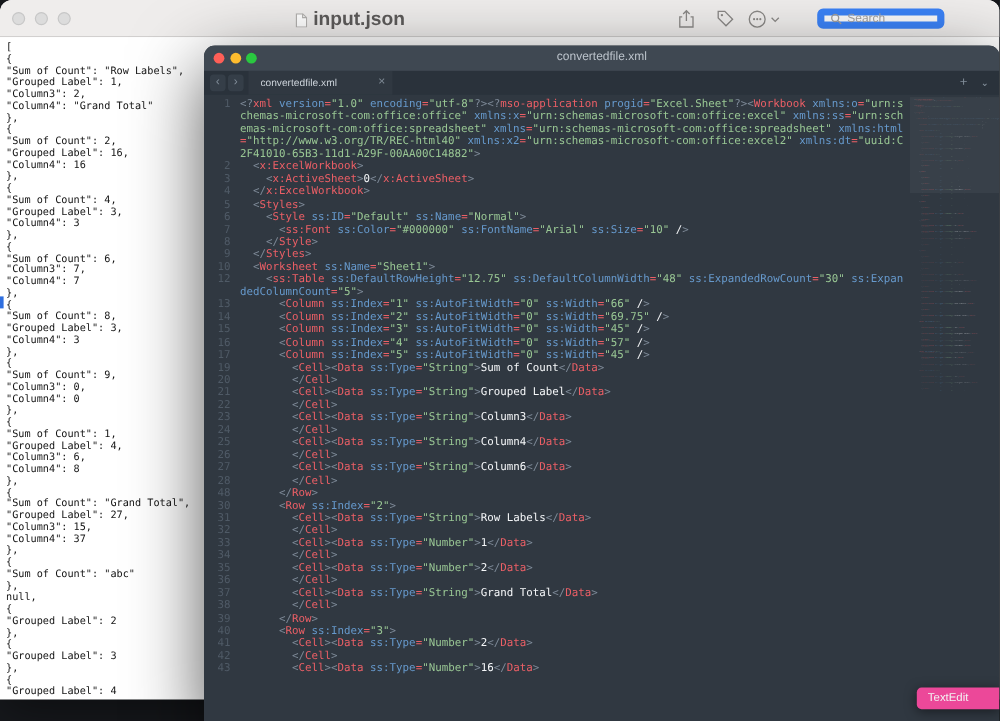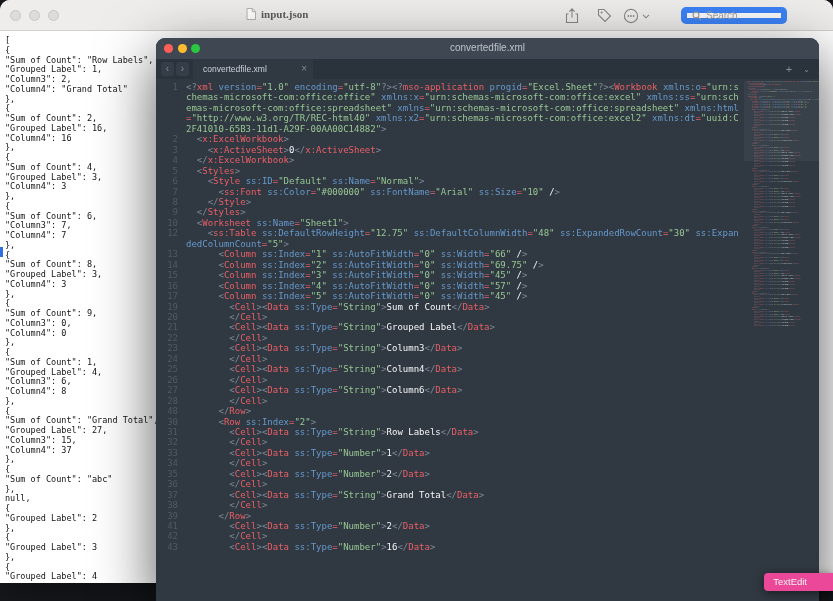--- a/index.html
+++ b/index.html
@@ -8,36 +8,36 @@
   .screen { position:relative; width:833px; height:601px; background:#17191d; overflow:hidden; }
 
   
   .te-window { position:absolute; left:0; top:0; width:833px; height:583px; background:#ffffff;
                border-radius:10px 10px 0 0; box-shadow:0 10px 40px rgba(0,0,0,.45); }
   .te-titlebar { position:relative; height:31px; background:#efedec; border-bottom:1px solid #d2d0cf;
                  border-radius:10px 10px 0 0; }
   .te-lights { position:absolute; left:10px; top:10px; display:flex; gap:8px; }
   .te-light { width:11px; height:11px; border-radius:50%; background:#dcdcdc; border:1px solid #c7c7c7; }
   .te-titlegroup { position:absolute; left:246px; top:8px; display:flex; align-items:center; gap:5px; }
-  .te-title { font-size:11px; color:#5d5b5a; font-weight:bold;font-family:Liberation Serif, serif; }
+  .te-title { font-size:16px; color:#5d5b5a; font-weight:bold; }
   .te-toolbar-icon { position:absolute; top:8px; display:flex; align-items:center; cursor:default; }
   .ti-share { left:565px; } .ti-tag { left:597px; } .ti-more { left:623px; }
   .te-search { position:absolute; left:681px; top:7px; width:106px; height:17px; background:#fbfafa;
                border:6px solid #3b82f6; border-radius:5px; display:flex; align-items:center; padding:0 5px; gap:4px; }
   .te-search input { border:none; outline:none; background:transparent; width:80px; font-size:10px;
                      color:#5a5a5a; font-family:"Liberation Sans",sans-serif; }
   .te-search input::placeholder { color:#a3a1a0; }
   .te-content { position:absolute; left:0; top:32px; width:420px; bottom:0; overflow:hidden;
                 padding:4px 0 0 5px; font-family:"DejaVu Sans Mono",monospace; font-size:8.5px;
                 line-height:9.75px; color:#141414; }
   .jl { white-space:pre; }
   .te-selection { position:absolute; left:0; top:247px; width:3px; height:10px; background:#2f6fe0; }
 
   
-  .ed-window { position:absolute; left:156px; top:38px; width:663px; height:563px;
+  .ed-window { position:absolute; left:170px; top:38px; width:663px; height:563px;
                border-radius:9px 9px 0 0; background:var(--bg,#303841); overflow:hidden;
                box-shadow:0 18px 60px rgba(0,0,0,.65); display:flex; flex-direction:column; }
   .ed-titlebar { position:relative; height:21px; background:#3f4852; flex:none; }
   .ed-lights { position:absolute; left:8px; top:6px; display:flex; gap:4.5px; }
   .ed-light { width:9px; height:9px; border-radius:50%; }
   .l-red { background:#ff5f57; } .l-yellow { background:#febc2e; } .l-green { background:#2ac840; }
   .ed-title { position:absolute; left:0; right:0; top:4px; text-align:center; font-size:10px; color:#bcc3cb; }
 
   .ed-tabbar { height:20px; background:#2a323b; display:flex; align-items:stretch; flex:none; }
   .tab-nav { display:flex; align-items:center; gap:2px; padding:0 4px 0 5px; }
@@ -358,20 +358,24 @@
           </div>
           <div class="code-line">
             <span class="ln">38</span>
             <span class="ct"><span class="x">        </span><span class="p">&lt;/</span><span class="t">Cell</span><span class="p">&gt;</span></span>
           </div>
           <div class="code-line">
             <span class="ln">39</span>
             <span class="ct"><span class="x">      </span><span class="p">&lt;/</span><span class="t">Row</span><span class="p">&gt;</span></span>
           </div>
           <div class="code-line">
+            <span class="ln">40</span>
+            <span class="ct"><span class="x">      </span><span class="p">&lt;</span><span class="t">Row</span><span class="x"> <span class="a">ss:Index</span></span><span class="eq">=</span><span class="s">"3"</span><span class="p">&gt;</span></span>
+          </div>
+          <div class="code-line">
             <span class="ln">41</span>
             <span class="ct"><span class="x">        </span><span class="p">&lt;</span><span class="t">Cell</span><span class="p">&gt;</span><span class="p">&lt;</span><span class="t">Data</span><span class="x"> <span class="a">ss:Type</span></span><span class="eq">=</span><span class="s">"Number"</span><span class="p">&gt;</span><span class="x">2</span><span class="p">&lt;/</span><span class="t">Data</span><span class="p">&gt;</span></span>
           </div>
           <div class="code-line">
             <span class="ln">42</span>
             <span class="ct"><span class="x">        </span><span class="p">&lt;/</span><span class="t">Cell</span><span class="p">&gt;</span></span>
           </div>
           <div class="code-line">
             <span class="ln">43</span>
             <span class="ct"><span class="x">        </span><span class="p">&lt;</span><span class="t">Cell</span><span class="p">&gt;</span><span class="p">&lt;</span><span class="t">Data</span><span class="x"> <span class="a">ss:Type</span></span><span class="eq">=</span><span class="s">"Number"</span><span class="p">&gt;</span><span class="x">16</span><span class="p">&lt;/</span><span class="t">Data</span><span class="p">&gt;</span></span>

